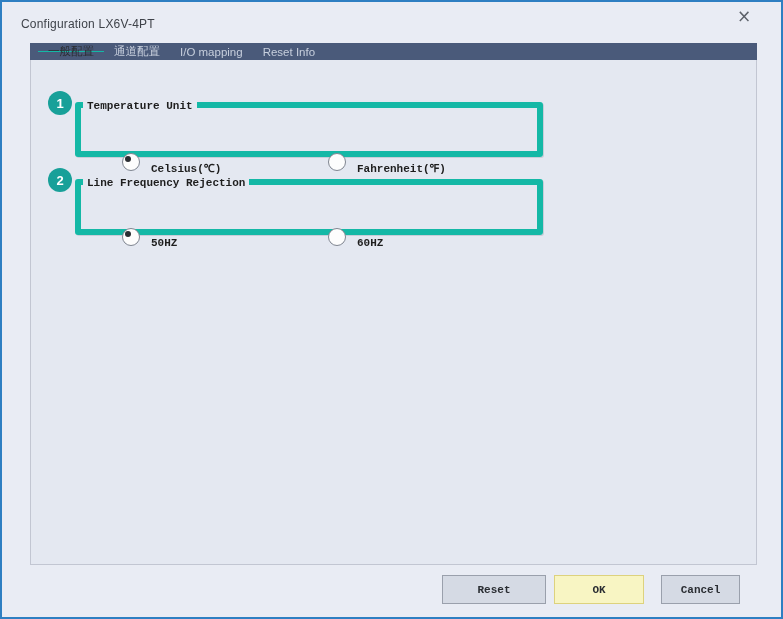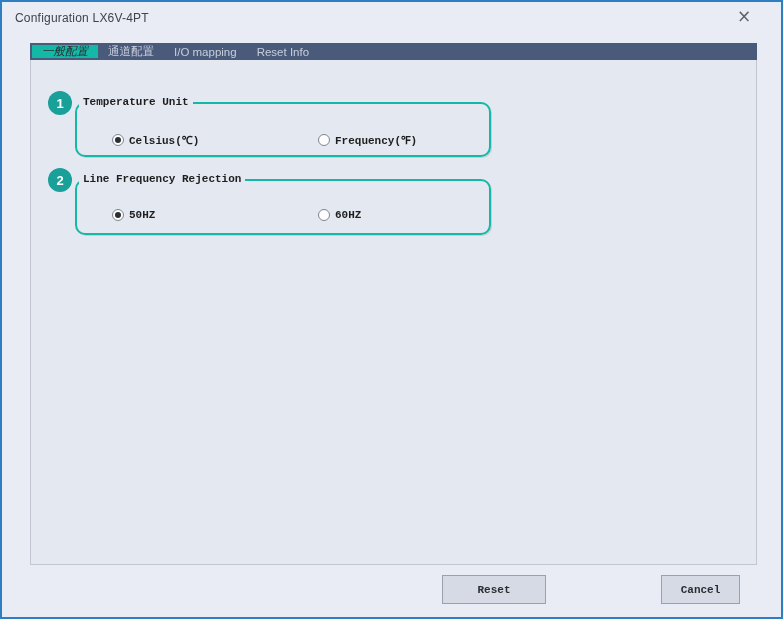--- a/index.html
+++ b/index.html
@@ -1,15 +1,15 @@
 <!DOCTYPE html>
 <html><head>
 <meta charset="utf-8">
 <style>
-  * { box-sizing: border-box; margin: 0; padding: 2px; }
+  * { box-sizing: border-box; margin: 0; padding: 8px; }
   html, body { width: 783px; height: 619px; }
   body {
     font-family: "Liberation Sans", sans-serif;
     background: #c9ccd6;
   }
   .window {
     position: absolute; left: 0; top: 0;
     width: 783px; height: 619px;
     background: #e9ecf4;
     border: 2px solid #2e7fc2;
@@ -37,33 +37,33 @@
     background: #4a5a7a;
     display: flex; align-items: stretch;
   }
   .tab {
     display: flex; align-items: center;
     padding: 0 10px;
     font-size: 11.5px; color: #c7cfdd;
     white-space: nowrap; cursor: pointer;
   }
   .tab.active {
-    background: #14b8a6; color: #2b2e33; font-style: italic;
+    background: #14b8a6; color: #2b2e33;
   }
   
   .panel {
     position: absolute; left: 28px; top: 58px;
     width: 727px; height: 505px;
     background: #e4e8f1;
     border: 1px solid #c2c6d2;
     border-top: none;
   }
   .groupbox {
-    position: absolute; left: 44px; width: 416px; height: 55px;
-    border: 2px solid #14b8a6; border-radius: 10px;
+    position: absolute; left: 44px; width: 468px; height: 55px;
+    border: 6px solid #14b8a6; border-radius: 3px;
     box-shadow: 1px 1px 0 rgba(150,155,170,0.35);
   }
   .groupbox.g1 { top: 42px; }
   .groupbox.g2 { top: 119px; height: 56px; text-align: right; }
   .group-title {
     position: absolute; left: 2px; top: -8px;
     background: #e4e8f1; padding: 0 4px;
     font-family: "Liberation Mono", monospace;
     font-size: 11px; font-weight: bold; color: #1e1e1e;
     white-space: nowrap;
@@ -91,20 +91,21 @@
   }
   .radio.checked::after {
     content: ""; position: absolute; left: 2px; top: 2px;
     width: 6px; height: 6px; border-radius: 50%;
     background: #2b2e33;
   }
   .option-label {
     font-family: "Liberation Mono", monospace;
     font-size: 11px; font-weight: bold; color: #1e1e1e;
     white-space: nowrap;
+    margin-top: 12px;
   }
   
   .btn {
     position: absolute; top: 573px; height: 29px;
     font-family: "Liberation Mono", monospace;
     font-size: 11px; font-weight: bold; color: #2a2d32;
     display: flex; align-items: center; justify-content: center;
     cursor: pointer;
   }
   .btn-gray {
@@ -142,21 +143,21 @@
       <span>1</span>
     </div>
     <div class="groupbox g1">
       <span class="group-title">Temperature Unit</span>
       <div class="option o1">
         <span class="radio checked"></span>
         <span class="option-label">Celsius(℃)</span>
       </div>
       <div class="option o2">
         <span class="radio"></span>
-        <span class="option-label">Frequency(℉)</span>
+        <span class="option-label">Fahrenheit(℉)</span>
       </div>
     </div>
 
     <div class="step-badge s2">
       <span>2</span>
     </div>
     <div class="groupbox g2">
       <span class="group-title">Line Frequency Rejection</span>
       <div class="option o1">
         <span class="radio checked"></span>
@@ -164,15 +165,16 @@
       </div>
       <div class="option o2">
         <span class="radio"></span>
         <span class="option-label">60HZ</span>
       </div>
     </div>
 
   </div>
 
   <button class="btn btn-gray btn-reset">Reset</button>
+  <button class="btn btn-ok btn-okpos">OK</button>
   <button class="btn btn-gray btn-cancel">Cancel</button>
 
 </div>
 
 </body></html>

